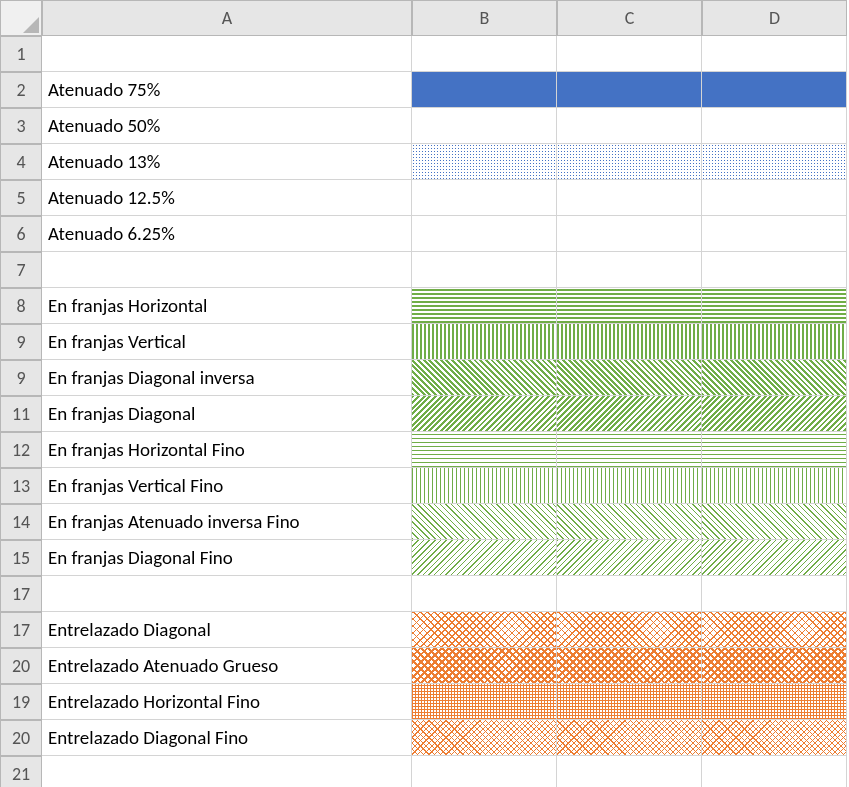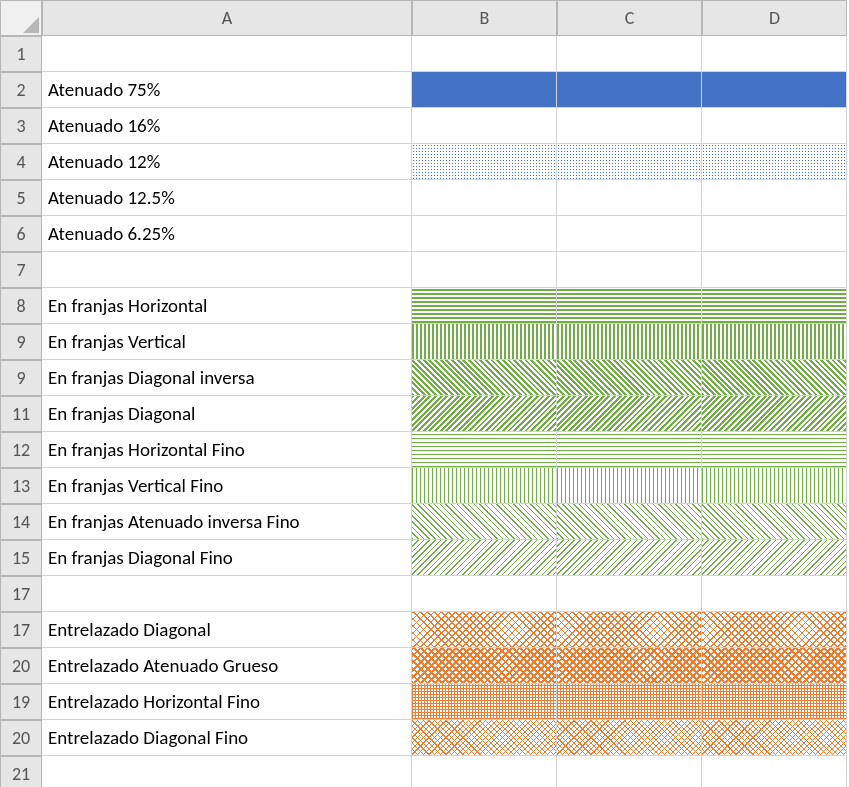--- a/index.html
+++ b/index.html
@@ -96,26 +96,26 @@
     <div class="cell"></div>
     <div class="cell filled "></div>
     <div class="cell filled "></div>
     <div class="cell filled "></div>
     <div class="row-head">2</div>
     <div class="cell">Atenuado 75%</div>
     <div class="cell filled p-att75"></div>
     <div class="cell filled p-att75"></div>
     <div class="cell filled p-att75"></div>
     <div class="row-head">3</div>
-    <div class="cell">Atenuado 16%</div>
+    <div class="cell">Atenuado 50%</div>
     <div class="cell filled p-att50"></div>
     <div class="cell filled p-att50"></div>
     <div class="cell filled p-att50"></div>
     <div class="row-head">4</div>
-    <div class="cell">Atenuado 12%</div>
+    <div class="cell">Atenuado 13%</div>
     <div class="cell filled p-att25"></div>
     <div class="cell filled p-att25"></div>
     <div class="cell filled p-att25"></div>
     <div class="row-head">5</div>
     <div class="cell">Atenuado 12.5%</div>
     <div class="cell filled p-att12"></div>
     <div class="cell filled p-att12"></div>
     <div class="cell filled p-att12"></div>
     <div class="row-head">6</div>
     <div class="cell">Atenuado 6.25%</div>

